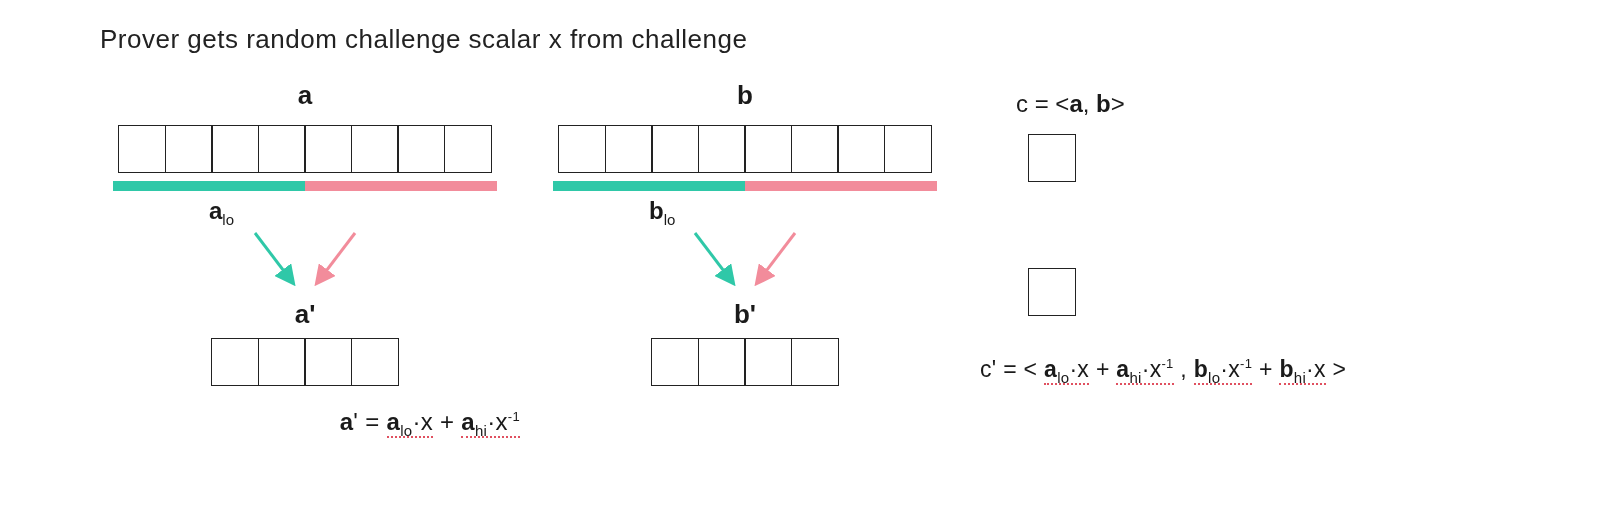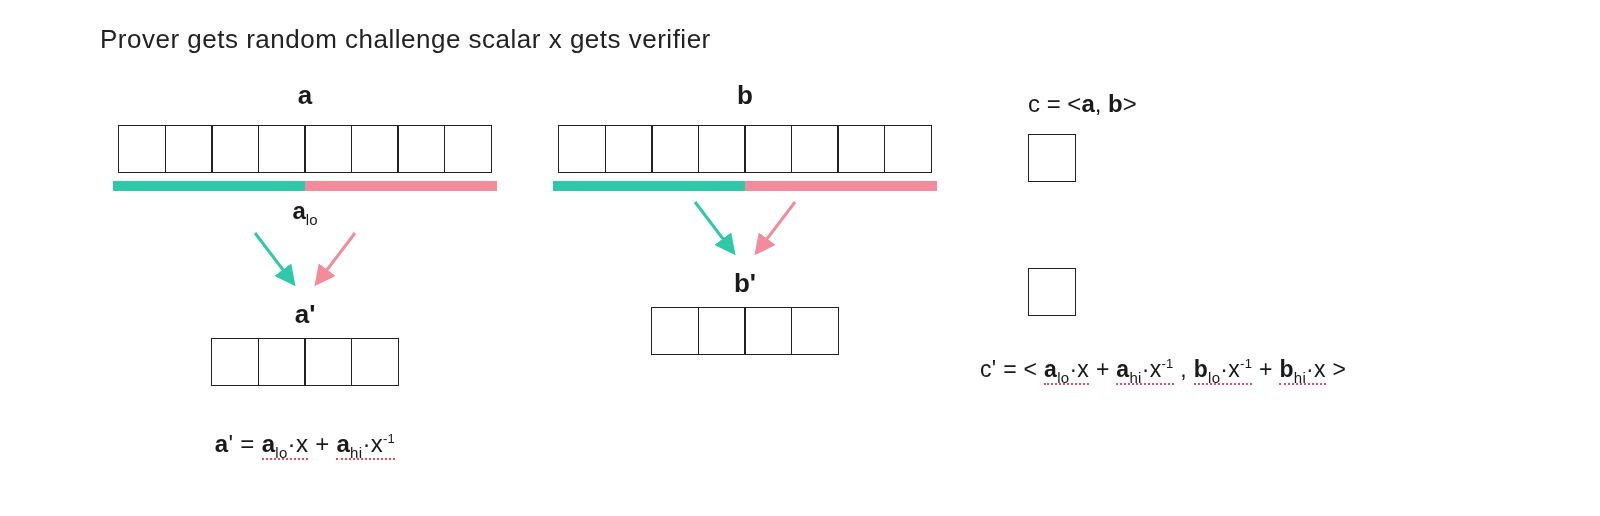--- a/index.html
+++ b/index.html
@@ -62,21 +62,21 @@
   .teal { background: #2fc8a8; }
   .pink { background: #f28c9b; }
   .half-labels {
     display: flex;
     justify-content: center;
     margin-top: 6px;
     font-size: 24px;
   }
   .half-labels .left, .half-labels .right {
     width: 192px;
-    text-align: center;
+    text-align: left;
   }
   .sub { font-size: 15px; vertical-align: sub; }
   .b  { font-weight: 700; }
   .dotted {
     border-bottom: 2px dotted #e05060;
     padding-bottom: 1px;
   }
   .arrows {
     position: relative;
     height: 75px;
@@ -88,46 +88,46 @@
     top: 0;
   }
   .prime-label {
     text-align: center;
     font-size: 26px;
     font-weight: 700;
     margin-top: -4px;
     margin-bottom: 8px;
   }
   .formula {
-    text-align: center;
+    text-align: right;
     font-size: 24px;
-    margin-top: 44px;
+    margin-top: 22px;
     letter-spacing: 0.3px;
     white-space: nowrap;
   }
   .sup { font-size: 13px; vertical-align: super; }
   .c-eq {
     font-size: 24px;
-    margin-left: 48px;
+    margin-left: 36px;
   }
   .c-box {
     width: 48px;
     height: 48px;
     border: 1.5px solid #222;
     margin-left: 48px;
     margin-top: 16px;
     margin-bottom: 40px;
   }
 </style>
 </head>
 <body>
 
 <div class="canvas">
 
-  <div class="title">Prover gets random challenge scalar x gets verifier</div>
+  <div class="title">Prover gets random challenge scalar x from challenge</div>
 
   <div class="col col-a">
     <div class="vec-label">a</div>
     <div class="cells">
       <div class="cell"></div>
       <div class="cell"></div>
       <div class="cell"></div>
       <div class="cell"></div>
       <div class="cell"></div>
       <div class="cell"></div>
@@ -183,20 +183,23 @@
       <div class="cell"></div>
       <div class="cell"></div>
       <div class="cell"></div>
       <div class="cell"></div>
     </div>
     <div class="bars">
       <div class="bar teal"></div>
       <div class="bar pink"></div>
     </div>
     <div class="half-labels">
+      <div class="left">
+        <span class="b">b</span><span class="sub">lo</span>
+      </div>
     </div>
     <div class="arrows">
       <svg width="200" height="75" viewBox="0 0 200 75">
         <line x1="50" y1="5" x2="88" y2="55" stroke="#2fc8a8" stroke-width="3" marker-end="url(#ah-teal)"></line>
         <line x1="150" y1="5" x2="112" y2="55" stroke="#f28c9b" stroke-width="3" marker-end="url(#ah-pink)"></line>
       </svg>
     </div>
     <div class="prime-label">b'</div>
     <div class="cells">
       <div class="cell"></div>

